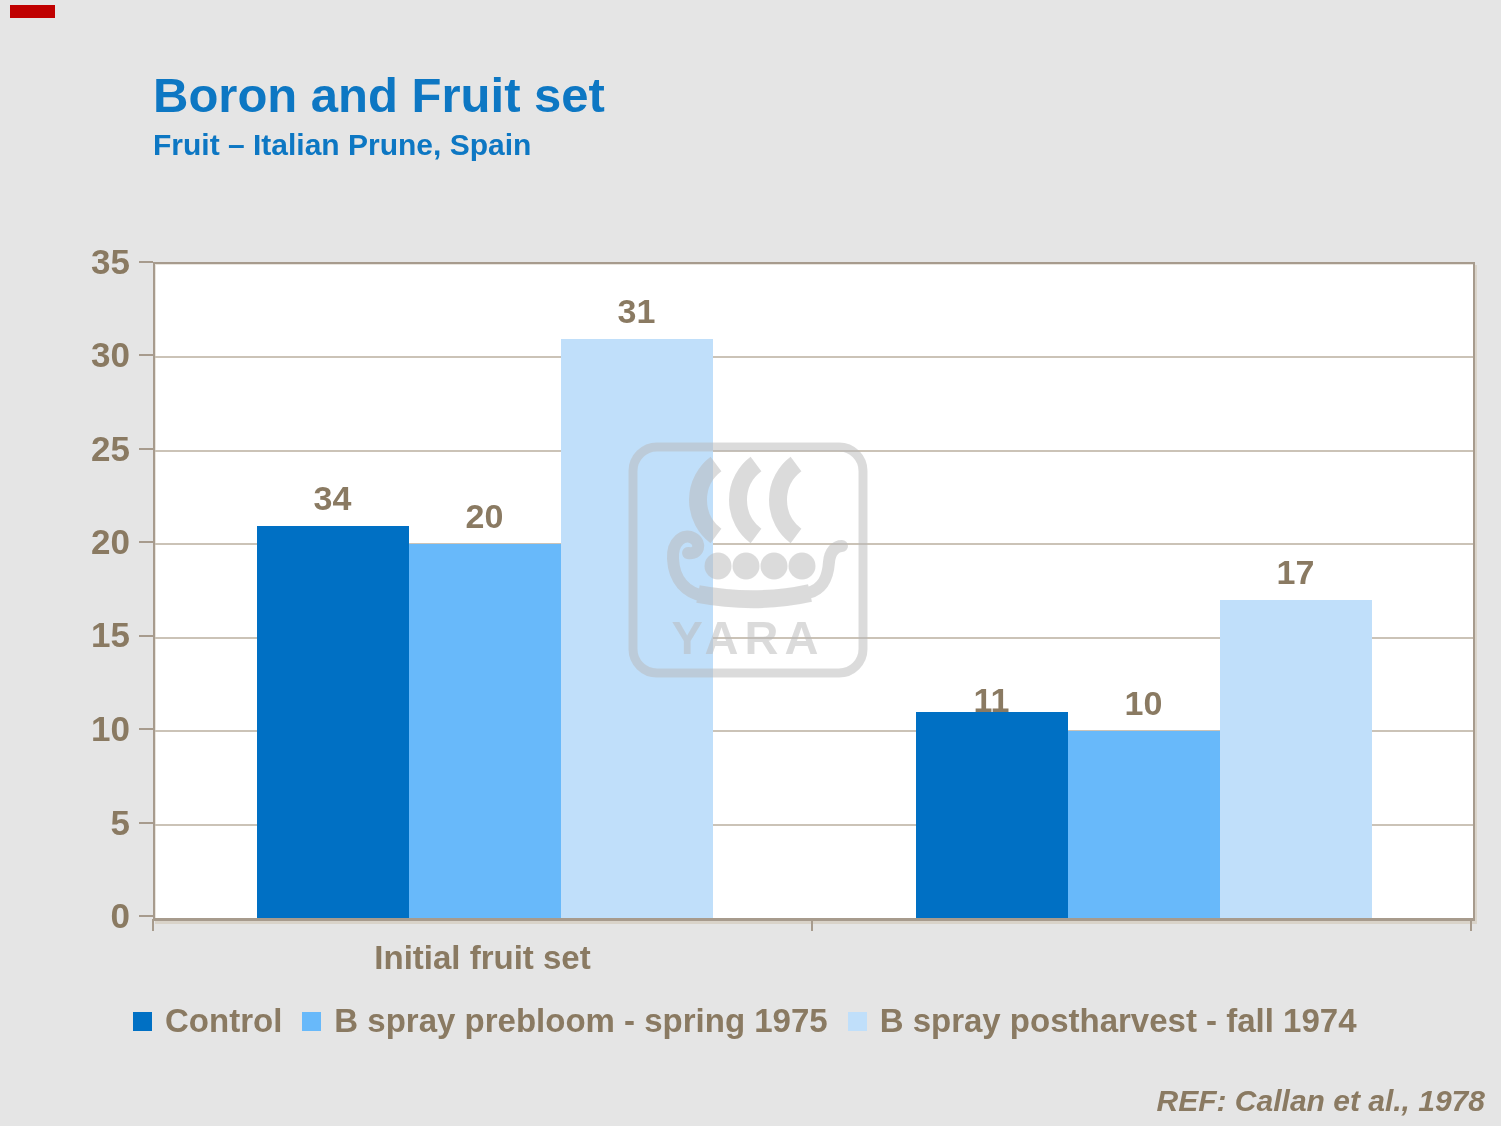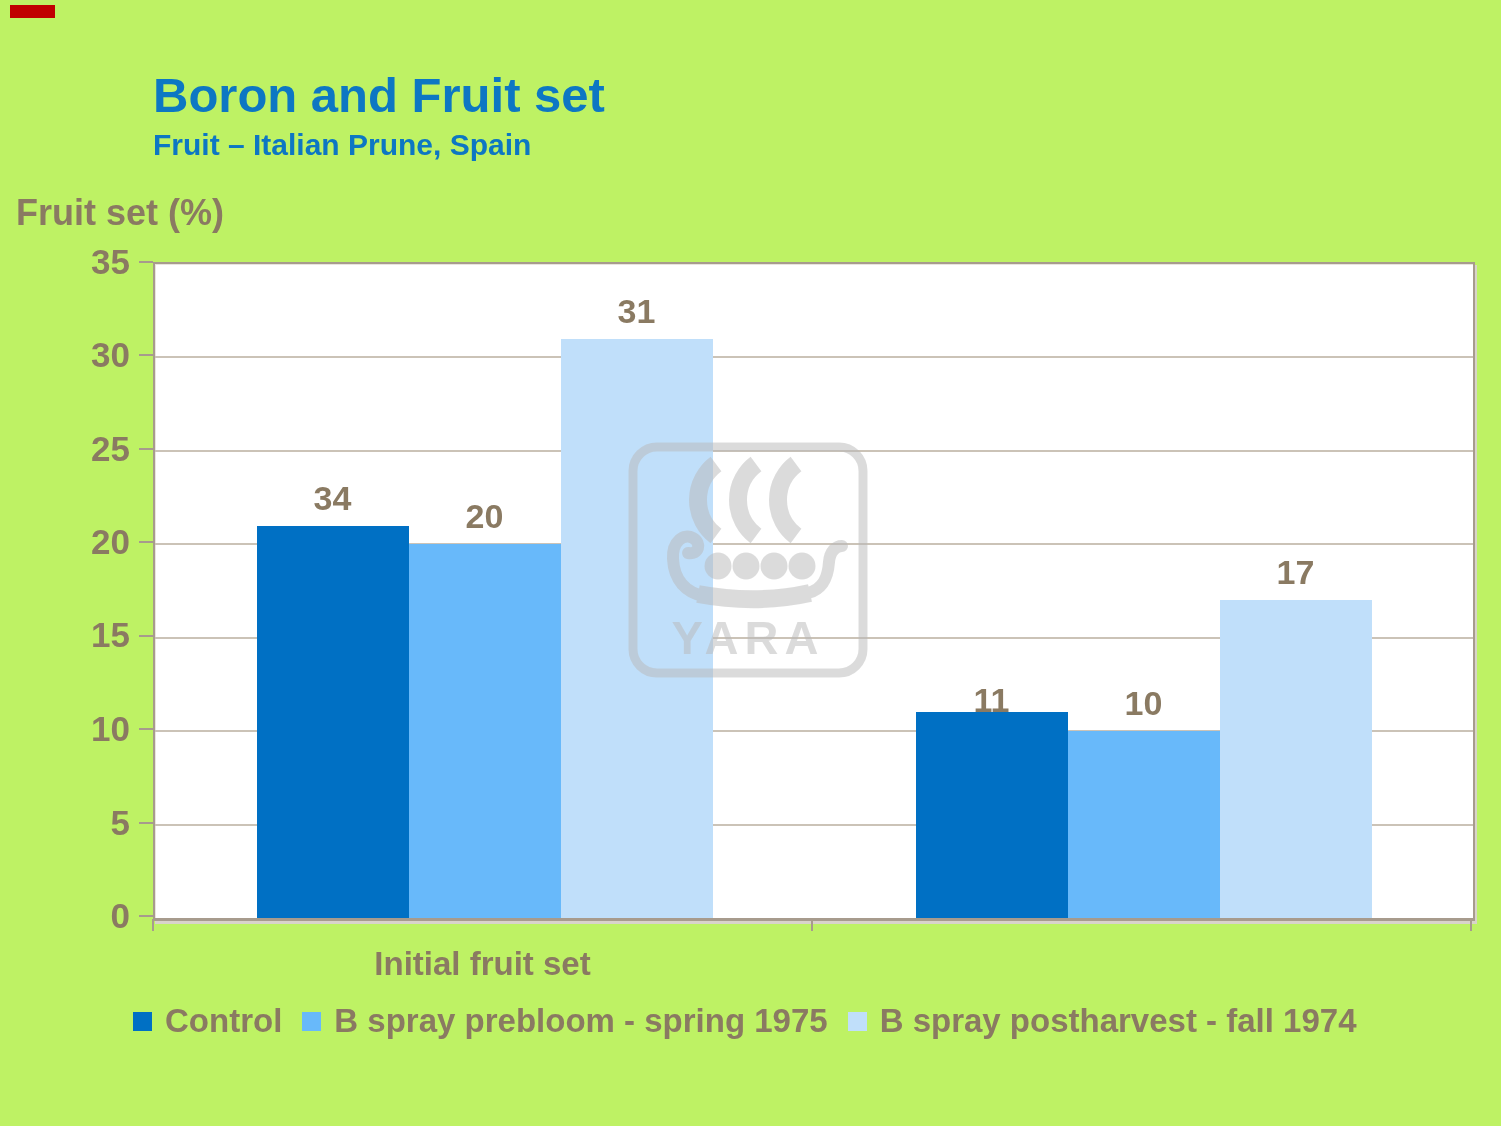--- a/index.html
+++ b/index.html
@@ -1,17 +1,17 @@
 <!DOCTYPE html>
 <html><head>
 <meta charset="utf-8">
 <style>
   html,body{margin:0;padding:0;background:#ffffff;}
   #slide{
-    position:relative;width:1501px;height:1126px;background:#bef264;overflow:hidden;
+    position:relative;width:1501px;height:1126px;background:#e5e5e5;overflow:hidden;
     font-family:"Liberation Sans", sans-serif;
   }
   .red-mark{position:absolute;left:10px;top:5px;width:45px;height:13px;background:#C00000;}
   .title-block{position:absolute;left:153px;top:70px;}
   .title{font-size:49px;font-weight:bold;color:#0D77C3;line-height:1.05;letter-spacing:0;}
   .subtitle{font-size:30px;font-weight:bold;color:#0D77C3;margin-top:7px;}
   .axis-title{position:absolute;left:16px;top:192px;font-size:36px;font-weight:bold;color:#8A7A62;}
   #plot{
     position:absolute;left:153px;top:262px;width:1318px;height:654px;background:#ffffff;
     border:2px solid #A79B8D;border-bottom-width:3px;box-sizing:content-box;
@@ -39,21 +39,20 @@
 
 <div id="slide">
 
   <div class="red-mark"></div>
 
   <div class="title-block">
     <div class="title">Boron and Fruit set</div>
     <div class="subtitle">Fruit – Italian Prune, Spain</div>
   </div>
 
-  <div class="axis-title">Fruit set (%)</div>
 
   <div id="plot">
       <div class="gridline" style="top: 559.571px;"></div>
       <div class="gridline" style="top: 466.143px;"></div>
       <div class="gridline" style="top: 372.714px;"></div>
       <div class="gridline" style="top: 279.286px;"></div>
       <div class="gridline" style="top: 185.857px;"></div>
       <div class="gridline" style="top: 92.4286px;"></div>
       <div class="bar" style="left: 101.5px; width: 152px; top: 261.6px; height: 392.4px; background: rgb(0, 112, 196);"></div>
       <div class="val" style="left: 101.5px; width: 152px; top: 213.6px;">34</div>
@@ -96,34 +95,35 @@
       <g fill="#B9B9B9" stroke="none">
         <circle cx="90" cy="124" r="13.5"></circle>
         <circle cx="118" cy="124" r="13.5"></circle>
         <circle cx="146" cy="124" r="13.5"></circle>
         <circle cx="174" cy="124" r="13.5"></circle>
       </g>
       <text x="120" y="212" text-anchor="middle" font-size="47" font-weight="bold" letter-spacing="6" fill="#B9B9B9" stroke="none" font-family="Liberation Sans, sans-serif">YARA</text>
     </g>
   </svg>
 
+  <div class="ref">REF: Callan et al., 1978</div>
 
 <div class="ylabel" style="top: 895px;">0</div>
     <div class="ytick" style="top: 915px;"></div>
     <div class="ylabel" style="top: 801.571px;">5</div>
     <div class="ytick" style="top: 821.571px;"></div>
     <div class="ylabel" style="top: 708.143px;">10</div>
     <div class="ytick" style="top: 728.143px;"></div>
     <div class="ylabel" style="top: 614px;">15</div>
     <div class="ytick" style="top: 634.714px;"></div>
     <div class="ylabel" style="top: 521.286px;">20</div>
     <div class="ytick" style="top: 541.286px;"></div>
     <div class="ylabel" style="top: 427.857px;">25</div>
     <div class="ytick" style="top: 447.857px;"></div>
     <div class="ylabel" style="top: 334.429px;">30</div>
     <div class="ytick" style="top: 354.429px;"></div>
     <div class="ylabel" style="top: 241px;">35</div>
     <div class="ytick" style="top: 261px;"></div>
     <div class="xtick" style="left: 152px;"></div>
     <div class="xtick" style="left: 811px;"></div>
     <div class="xtick" style="left: 1470px;"></div>
-    <div class="cat" style="left: 153px; width: 659px; margin-top: 6px;">Initial fruit set</div>
+    <div class="cat" style="left: 153px; width: 659px;">Initial fruit set</div>
   </div>
 
 </body></html>

